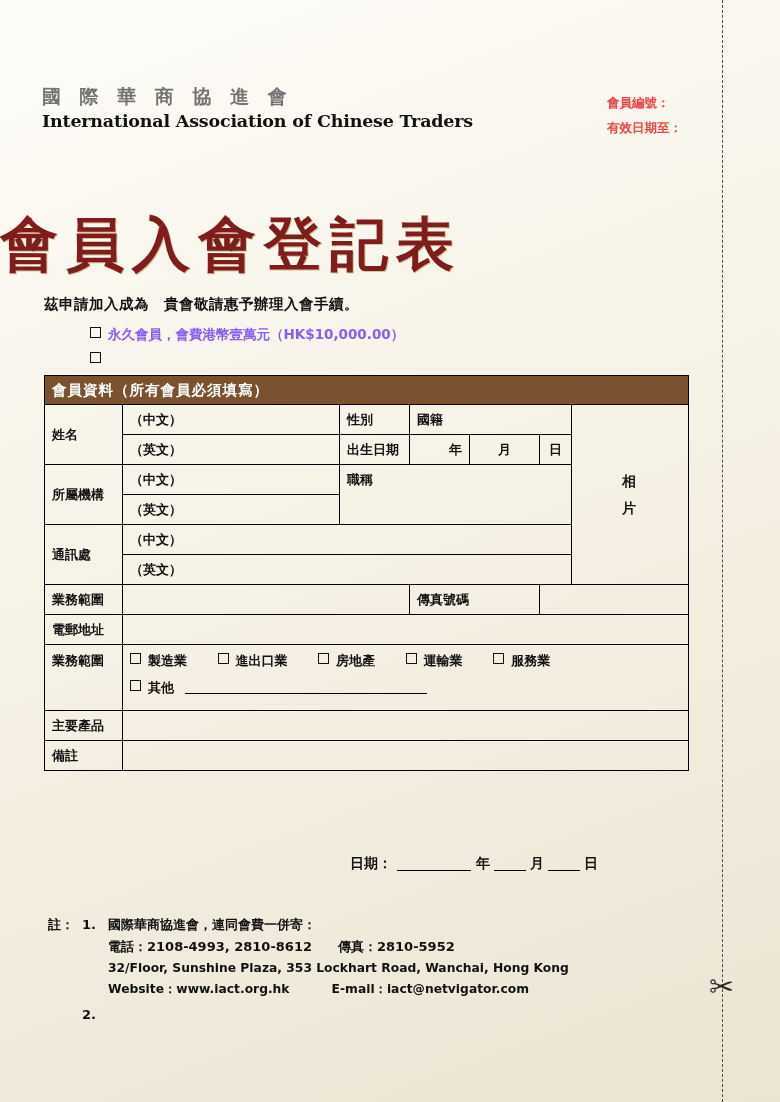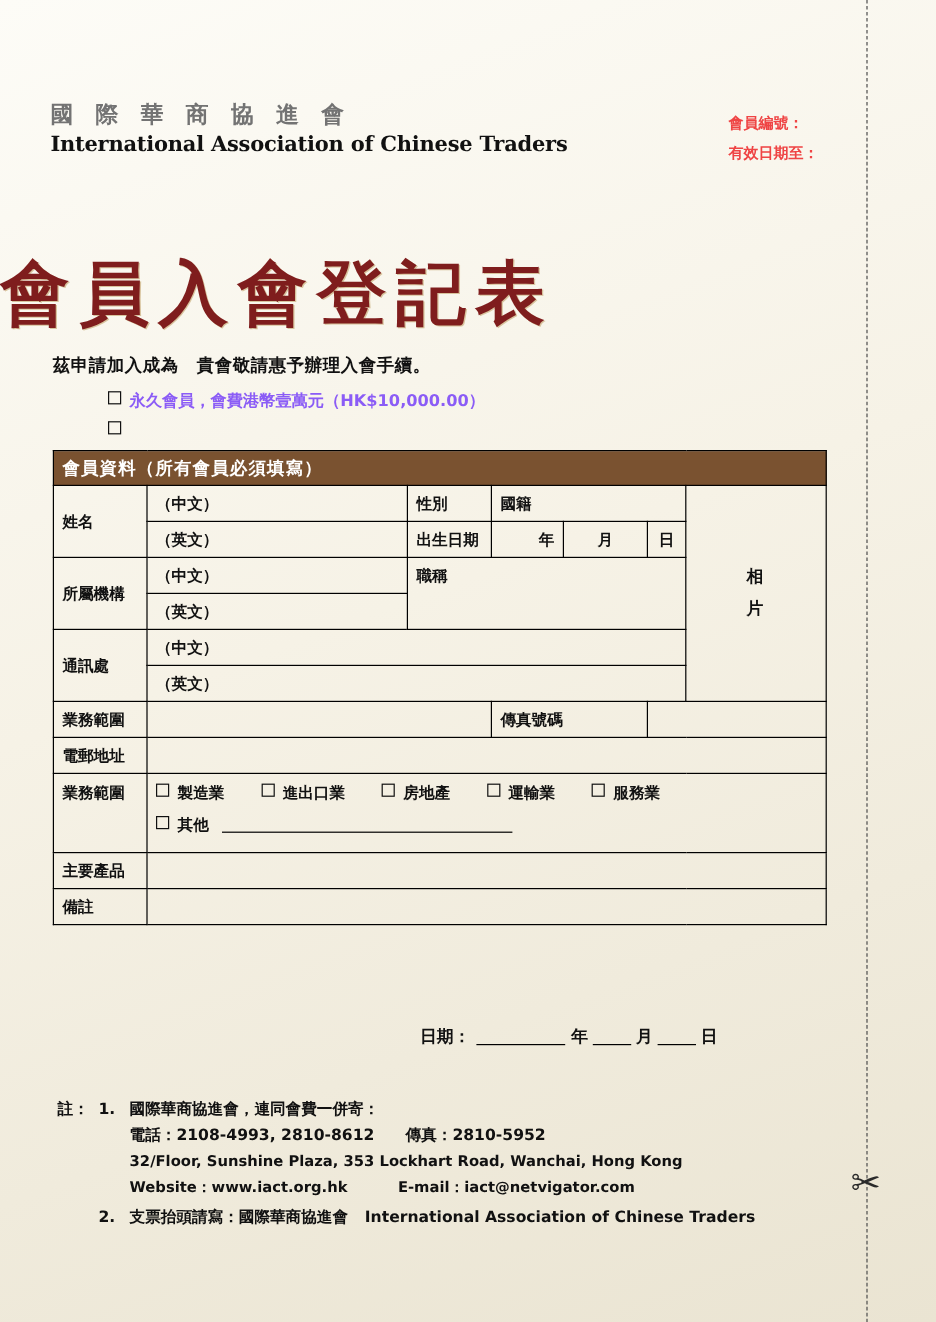--- a/index.html
+++ b/index.html
@@ -360,19 +360,16 @@
     </div>
     <div class="note-body">
       <div class="ln">電話：2108-4993, 2810-8612　　傳真：2810-5952</div>
       <div class="ln en-line">32/Floor, Sunshine Plaza, 353 Lockhart Road, Wanchai, Hong Kong</div>
       <div class="ln en-line">
         <span>Website：www.iact.org.hk</span><span class="tiny-gap"></span><span class="tiny-gap"></span><span class="tiny-gap"></span><span>E-mail：iact@netvigator.com</span>
       </div>
     </div>
     <div class="note2">
       <div class="num">2.</div>
-      <div>
-        <span>支票抬頭請寫：國際華商協進會</span><span class="tiny-gap"></span><span>International Association of Chinese Traders</span>
-      </div>
     </div>
   </div>
 
 </div>
 
 </body></html>

